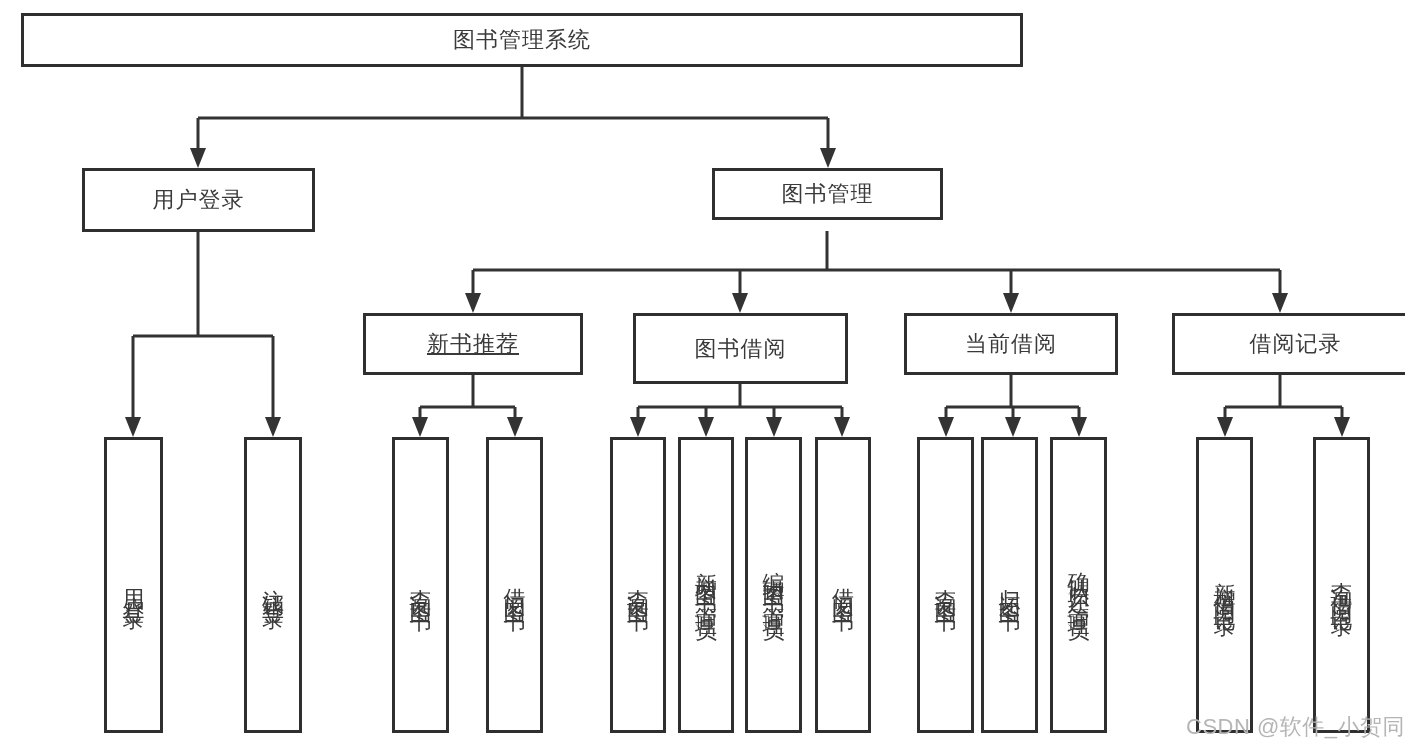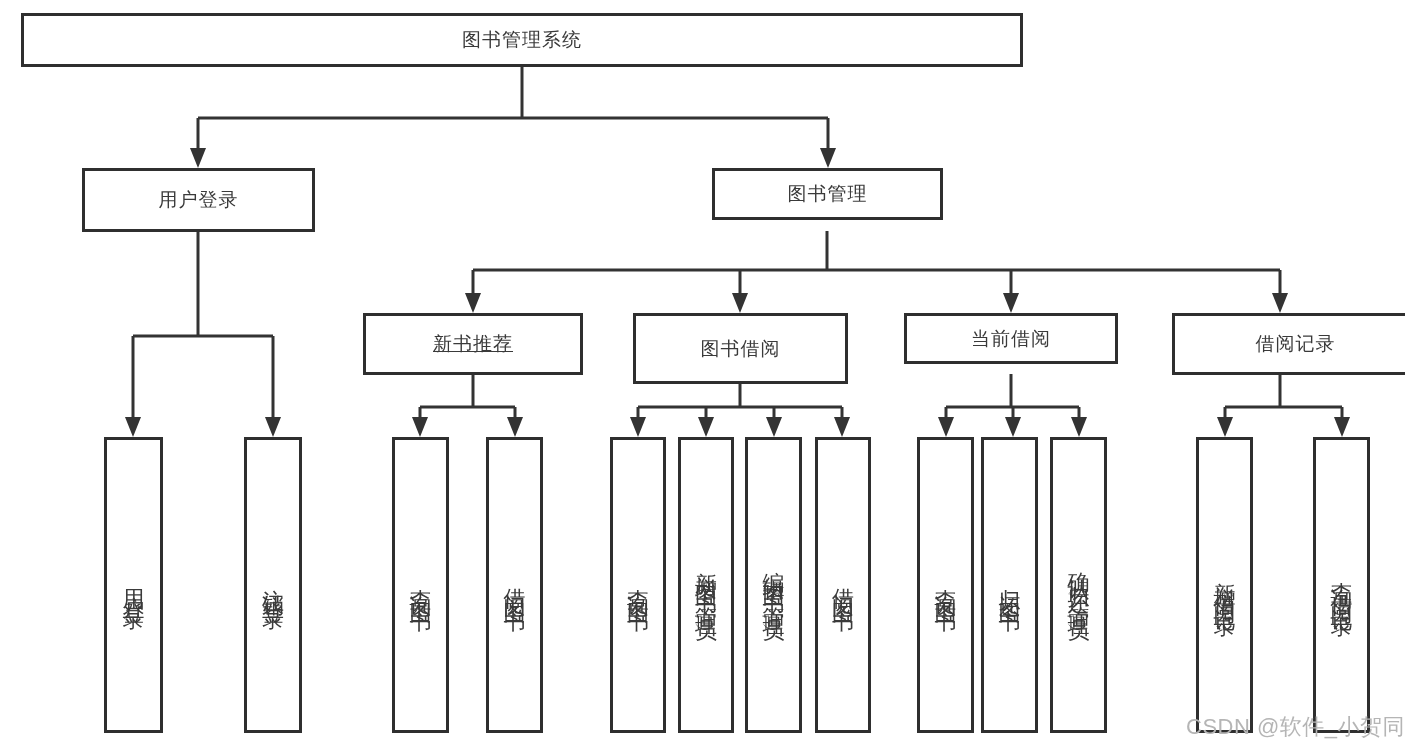--- a/index.html
+++ b/index.html
@@ -26,21 +26,21 @@
     position: absolute;
     box-sizing: border-box;
     border: 3px solid #2f2f2f;
     background: #ffffff;
     display: flex;
     align-items: center;
     justify-content: center;
     color: #3a3a3a;
   }
   .node-h {
-    font-size: 19px;
+    font-size: 22px;
     letter-spacing: 1px;
     white-space: nowrap;
   }
   .node-v {
     font-size: 22px;
   }
   .node-v .vtext {
     writing-mode: vertical-rl;
     text-orientation: mixed;
     letter-spacing: 7px;
@@ -139,21 +139,21 @@
   <div class="node node-h" style="left:712px; top:168px; width:231px; height:52px;">
     <span>图书管理</span>
   </div>
 
   <div class="node node-h" style="left:363px; top:313px; width:220px; height:62px;text-decoration:underline;">
     <span>新书推荐</span>
   </div>
   <div class="node node-h" style="left:633px; top:313px; width:215px; height:71px;">
     <span>图书借阅</span>
   </div>
-  <div class="node node-h" style="left:904px; top:313px; width:214px; height:51px;">
+  <div class="node node-h" style="left:904px; top:313px; width:214px; height:62px;">
     <span>当前借阅</span>
   </div>
   <div class="node node-h" style="left:1172px; top:313px; width:247px; height:62px;">
     <span>借阅记录</span>
   </div>
 
   <div class="node node-v" style="left:104px; top:437px; width:59px; height:296px;">
     <span class="vtext">用户登录</span>
   </div>
   <div class="node node-v" style="left:244px; top:437px; width:58px; height:296px;">

